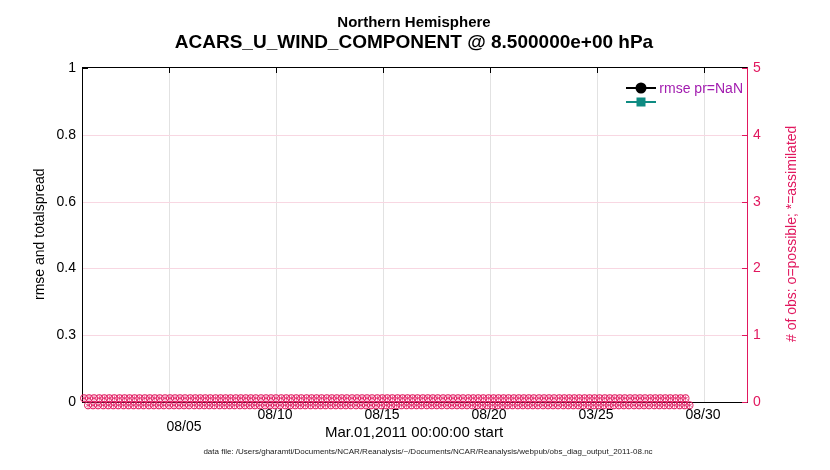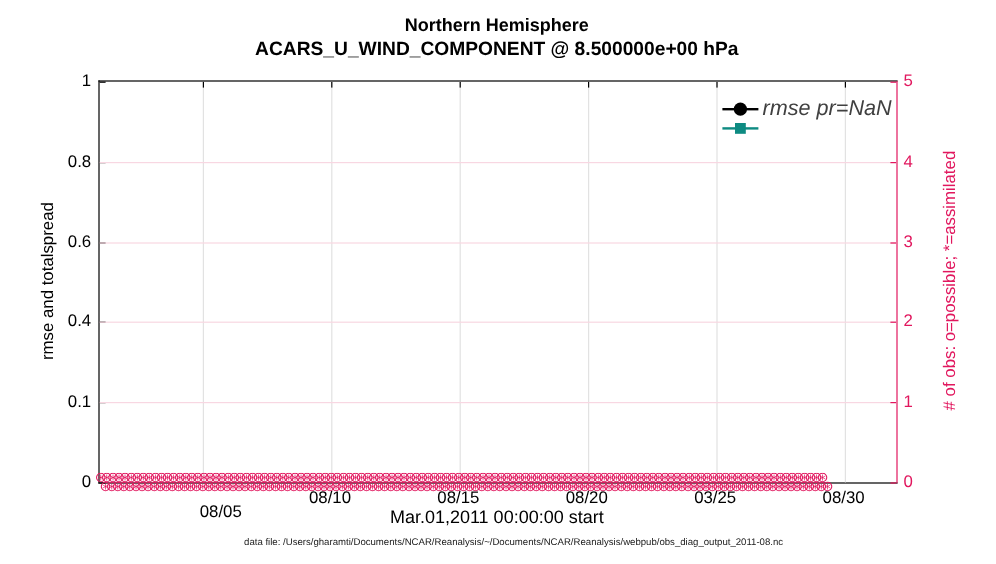--- a/index.html
+++ b/index.html
@@ -7,21 +7,21 @@
     --gridx:#e2e2e2;
     --gridy:#f8d7e2;
     --teal:#0e8b82;
     --frame:#000000;
   }
   html,body{margin:0;padding:0;background:#fff;}
   .fig{position:relative;width:824px;height:470px;background:#fff;
        font-family:"Liberation Sans",sans-serif;overflow:hidden;color:#000;}
   .title{position:absolute;left:82px;top:12px;width:664px;text-align:center;font-weight:bold;}
   .title .t1{font-size:15px;line-height:19px;}
-  .title .t2{font-size:16px;line-height:21px;}
+  .title .t2{font-size:19px;line-height:21px;}
   .plot{position:absolute;left:82px;top:67px;width:664px;height:334px;
         border-top:1px solid var(--frame);border-left:1px solid var(--frame);
         border-bottom:1px solid var(--frame);border-right:1px solid var(--pink);}
   .vgrid{position:absolute;top:0;bottom:0;width:1px;background:var(--gridx);}
   .hgrid{position:absolute;left:0;right:0;height:1px;background:var(--gridy);}
   .ticktop{position:absolute;top:0;width:1px;height:5px;background:var(--frame);}
   .tickleft{position:absolute;left:0;width:5px;height:1px;background:var(--frame);}
   .tickright{position:absolute;right:0;width:5px;height:1px;background:var(--pink);}
   .band{position:absolute;left:-4px;bottom:-8px;width:673px;height:16px;overflow:hidden;
         color:var(--pink);pointer-events:none;z-index:3;}
@@ -32,21 +32,21 @@
   .yticklab-r{position:absolute;left:753px;width:34px;text-align:left;font-size:14px;color:var(--pink);}
   .ylabel-left{position:absolute;left:30px;top:67px;height:334px;width:18px;
        writing-mode:vertical-rl;transform:rotate(180deg);text-align:center;
        font-size:14px;line-height:18px;color:#000;}
   .ylabel-right{position:absolute;left:782px;top:67px;height:334px;width:18px;
        writing-mode:vertical-rl;transform:rotate(180deg);text-align:center;
        font-size:14px;line-height:18px;color:var(--pink);}
   .xlabel{position:absolute;left:82px;top:423px;width:664px;text-align:center;font-size:15px;color:#000;}
   .datafile{position:absolute;left:13px;top:447px;width:830px;text-align:center;font-size:8px;color:#1a1a1a;}
   .legend{position:absolute;top:12px;right:4px;display:flex;flex-direction:column;gap:5px;z-index:5;}
-  .legend-item{display:flex;align-items:center;font-size:18px;color:#404040;cursor:default;font-style:italic;}
+  .legend-item{display:flex;align-items:center;font-size:14px;color:#a21caf;cursor:default;}
   .lline{position:relative;width:30px;height:2px;margin-right:3px;flex:0 0 auto;}
   .lmark{position:absolute;left:50%;top:50%;transform:translate(-50%,-50%);}
   .lmark.circle{width:11px;height:11px;border-radius:50%;}
   .lmark.square{width:9px;height:9px;}
 </style>
 </head>
 <body>
 
 <div class="fig" id="fig">
 
@@ -108,21 +108,21 @@
   <div class="xlabel">Mar.01,2011 00:00:00 start</div>
   <div class="datafile">data file: /Users/gharamti/Documents/NCAR/Reanalysis/~/Documents/NCAR/Reanalysis/webpub/obs_diag_output_2011-08.nc</div>
 
 <div class="xticklab" style="left: 152px; margin-top: 12px;">08/05</div>
     <div class="xticklab" style="left: 243px;">08/10</div>
     <div class="xticklab" style="left: 350px;">08/15</div>
     <div class="xticklab" style="left: 457px;">08/20</div>
     <div class="xticklab" style="left: 564px;">03/25</div>
     <div class="xticklab" style="left: 671px;">08/30</div>
     <div class="yticklab-l" style="top: 393px;">0</div>
-    <div class="yticklab-l" style="top: 326px;">0.1</div>
+    <div class="yticklab-l" style="top: 326px;">0.3</div>
     <div class="yticklab-l" style="top: 259px;">0.4</div>
     <div class="yticklab-l" style="top: 193px;">0.6</div>
     <div class="yticklab-l" style="top: 126px;">0.8</div>
     <div class="yticklab-l" style="top: 59px;">1</div>
     <div class="yticklab-r" style="top: 393px;">0</div>
     <div class="yticklab-r" style="top: 326px;">1</div>
     <div class="yticklab-r" style="top: 259px;">2</div>
     <div class="yticklab-r" style="top: 193px;">3</div>
     <div class="yticklab-r" style="top: 126px;">4</div>
     <div class="yticklab-r" style="top: 59px;">5</div>

